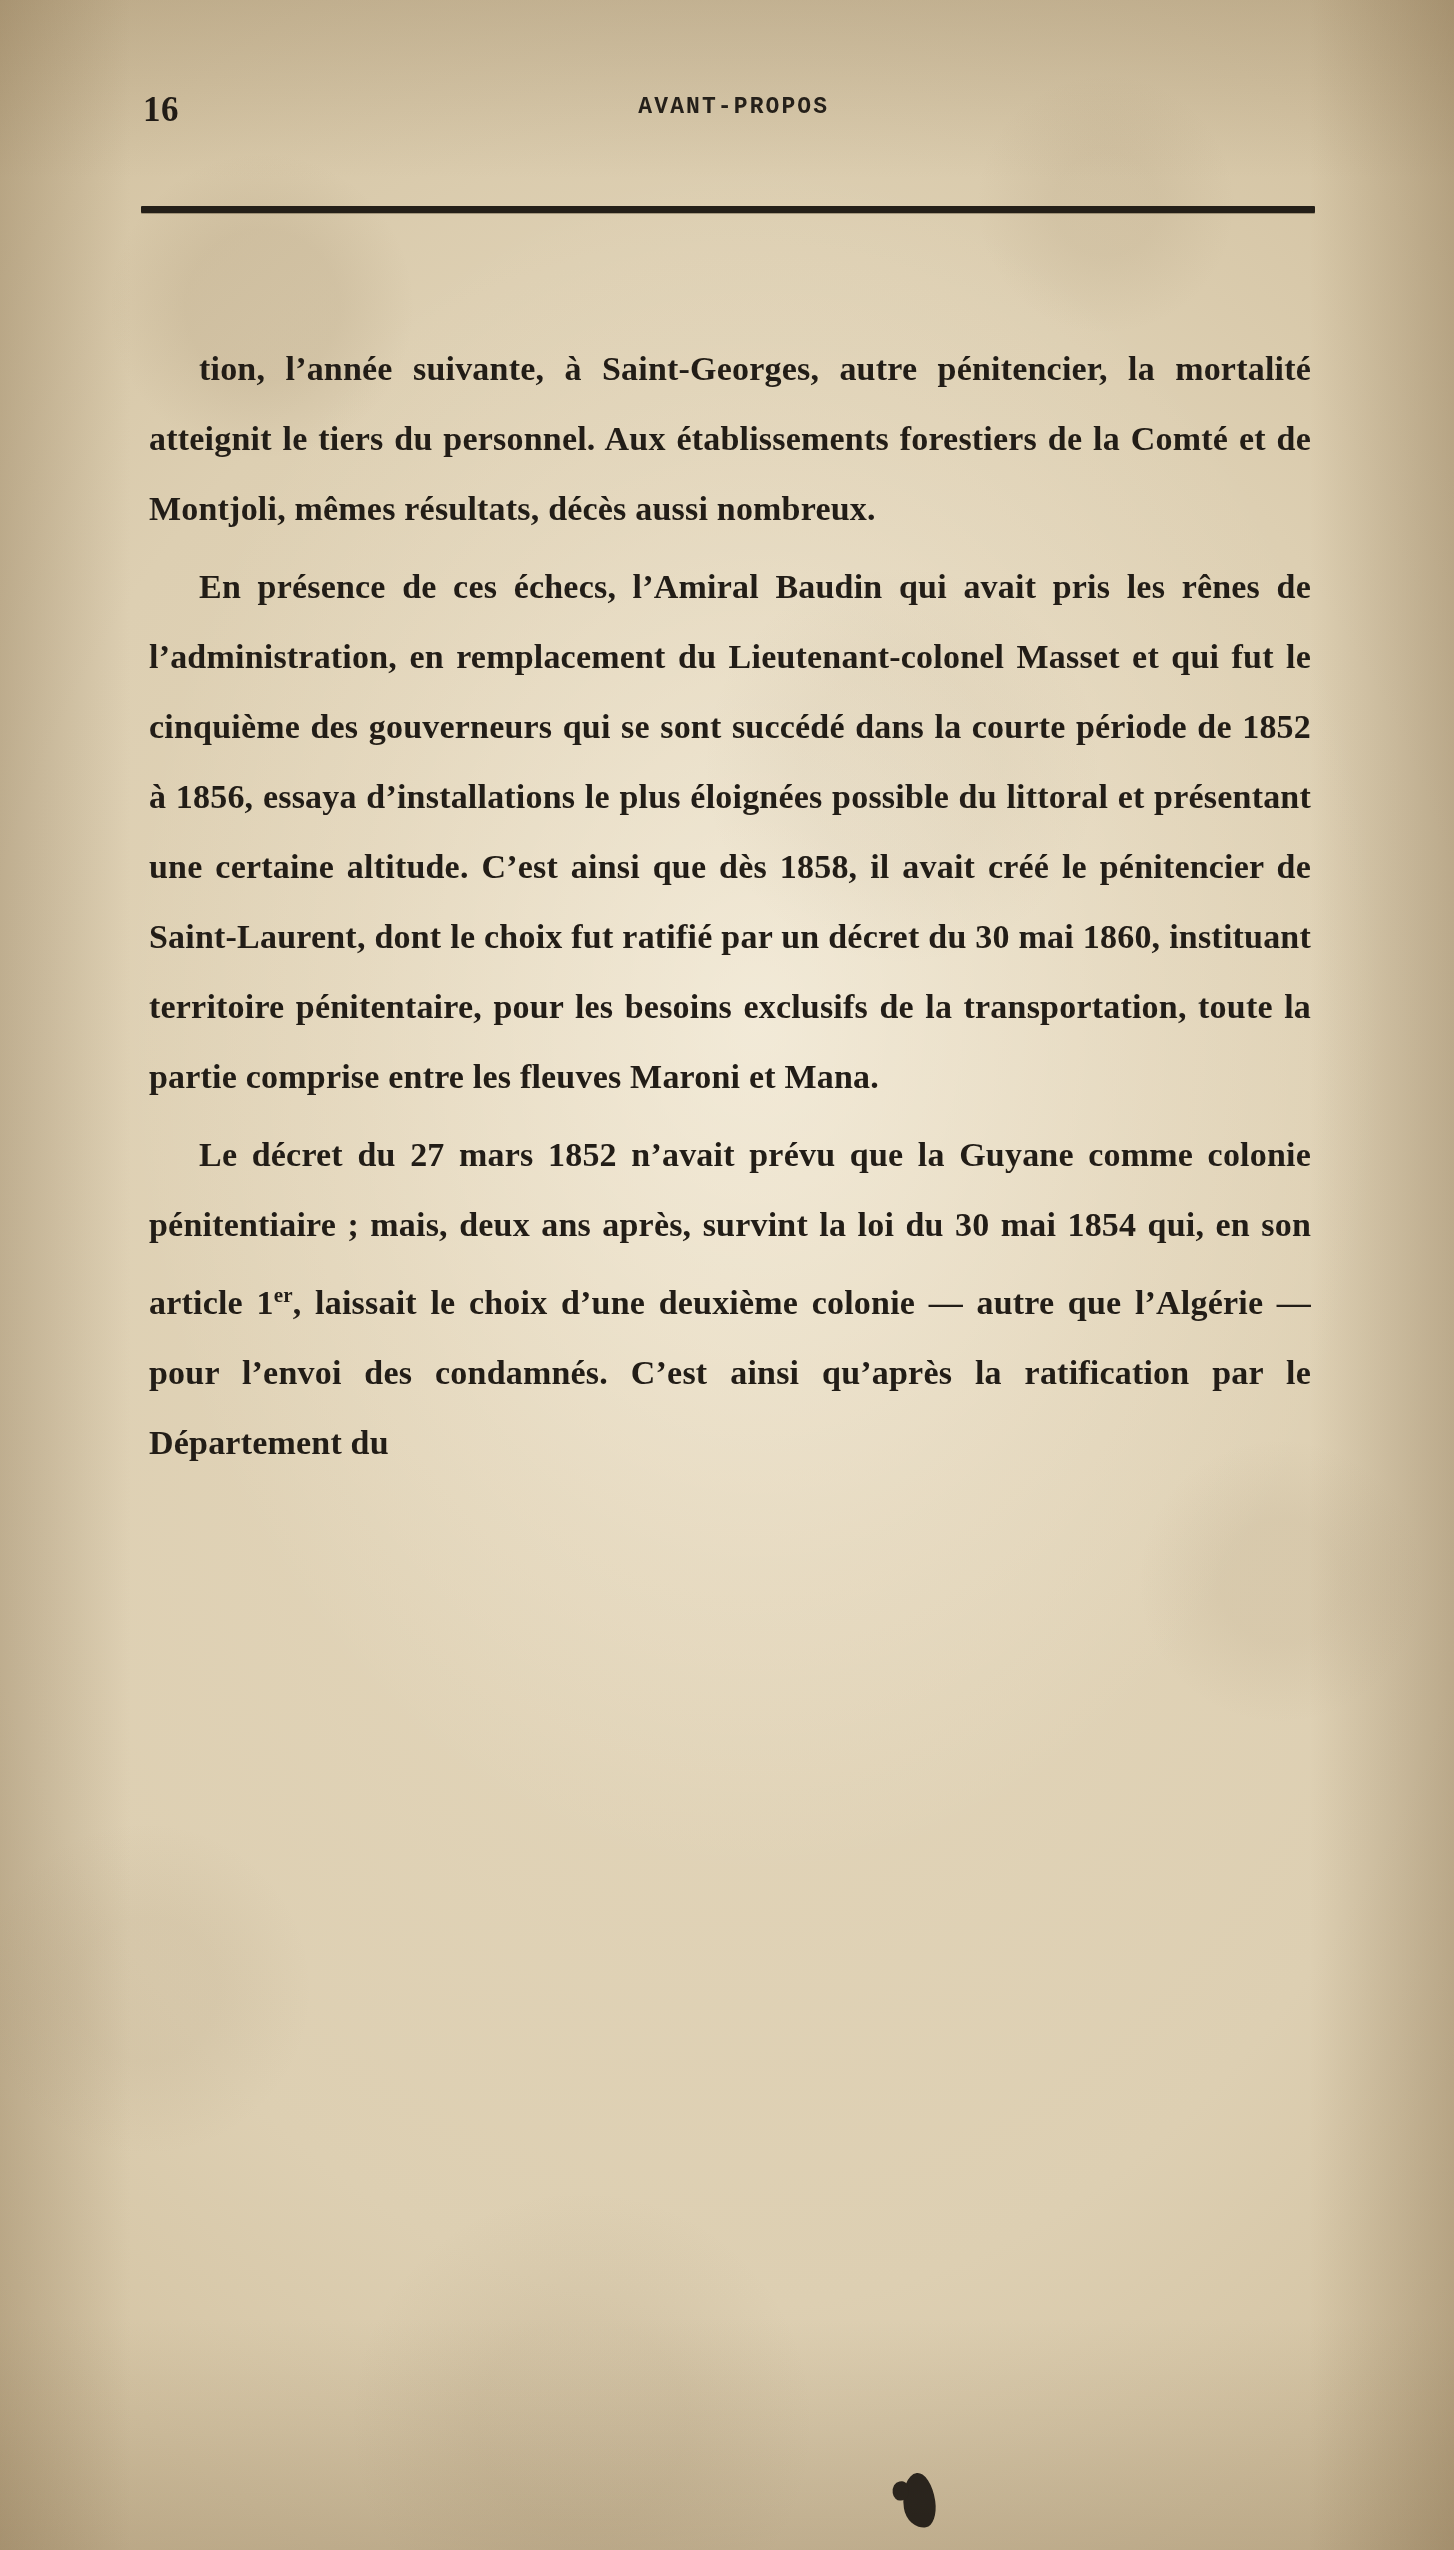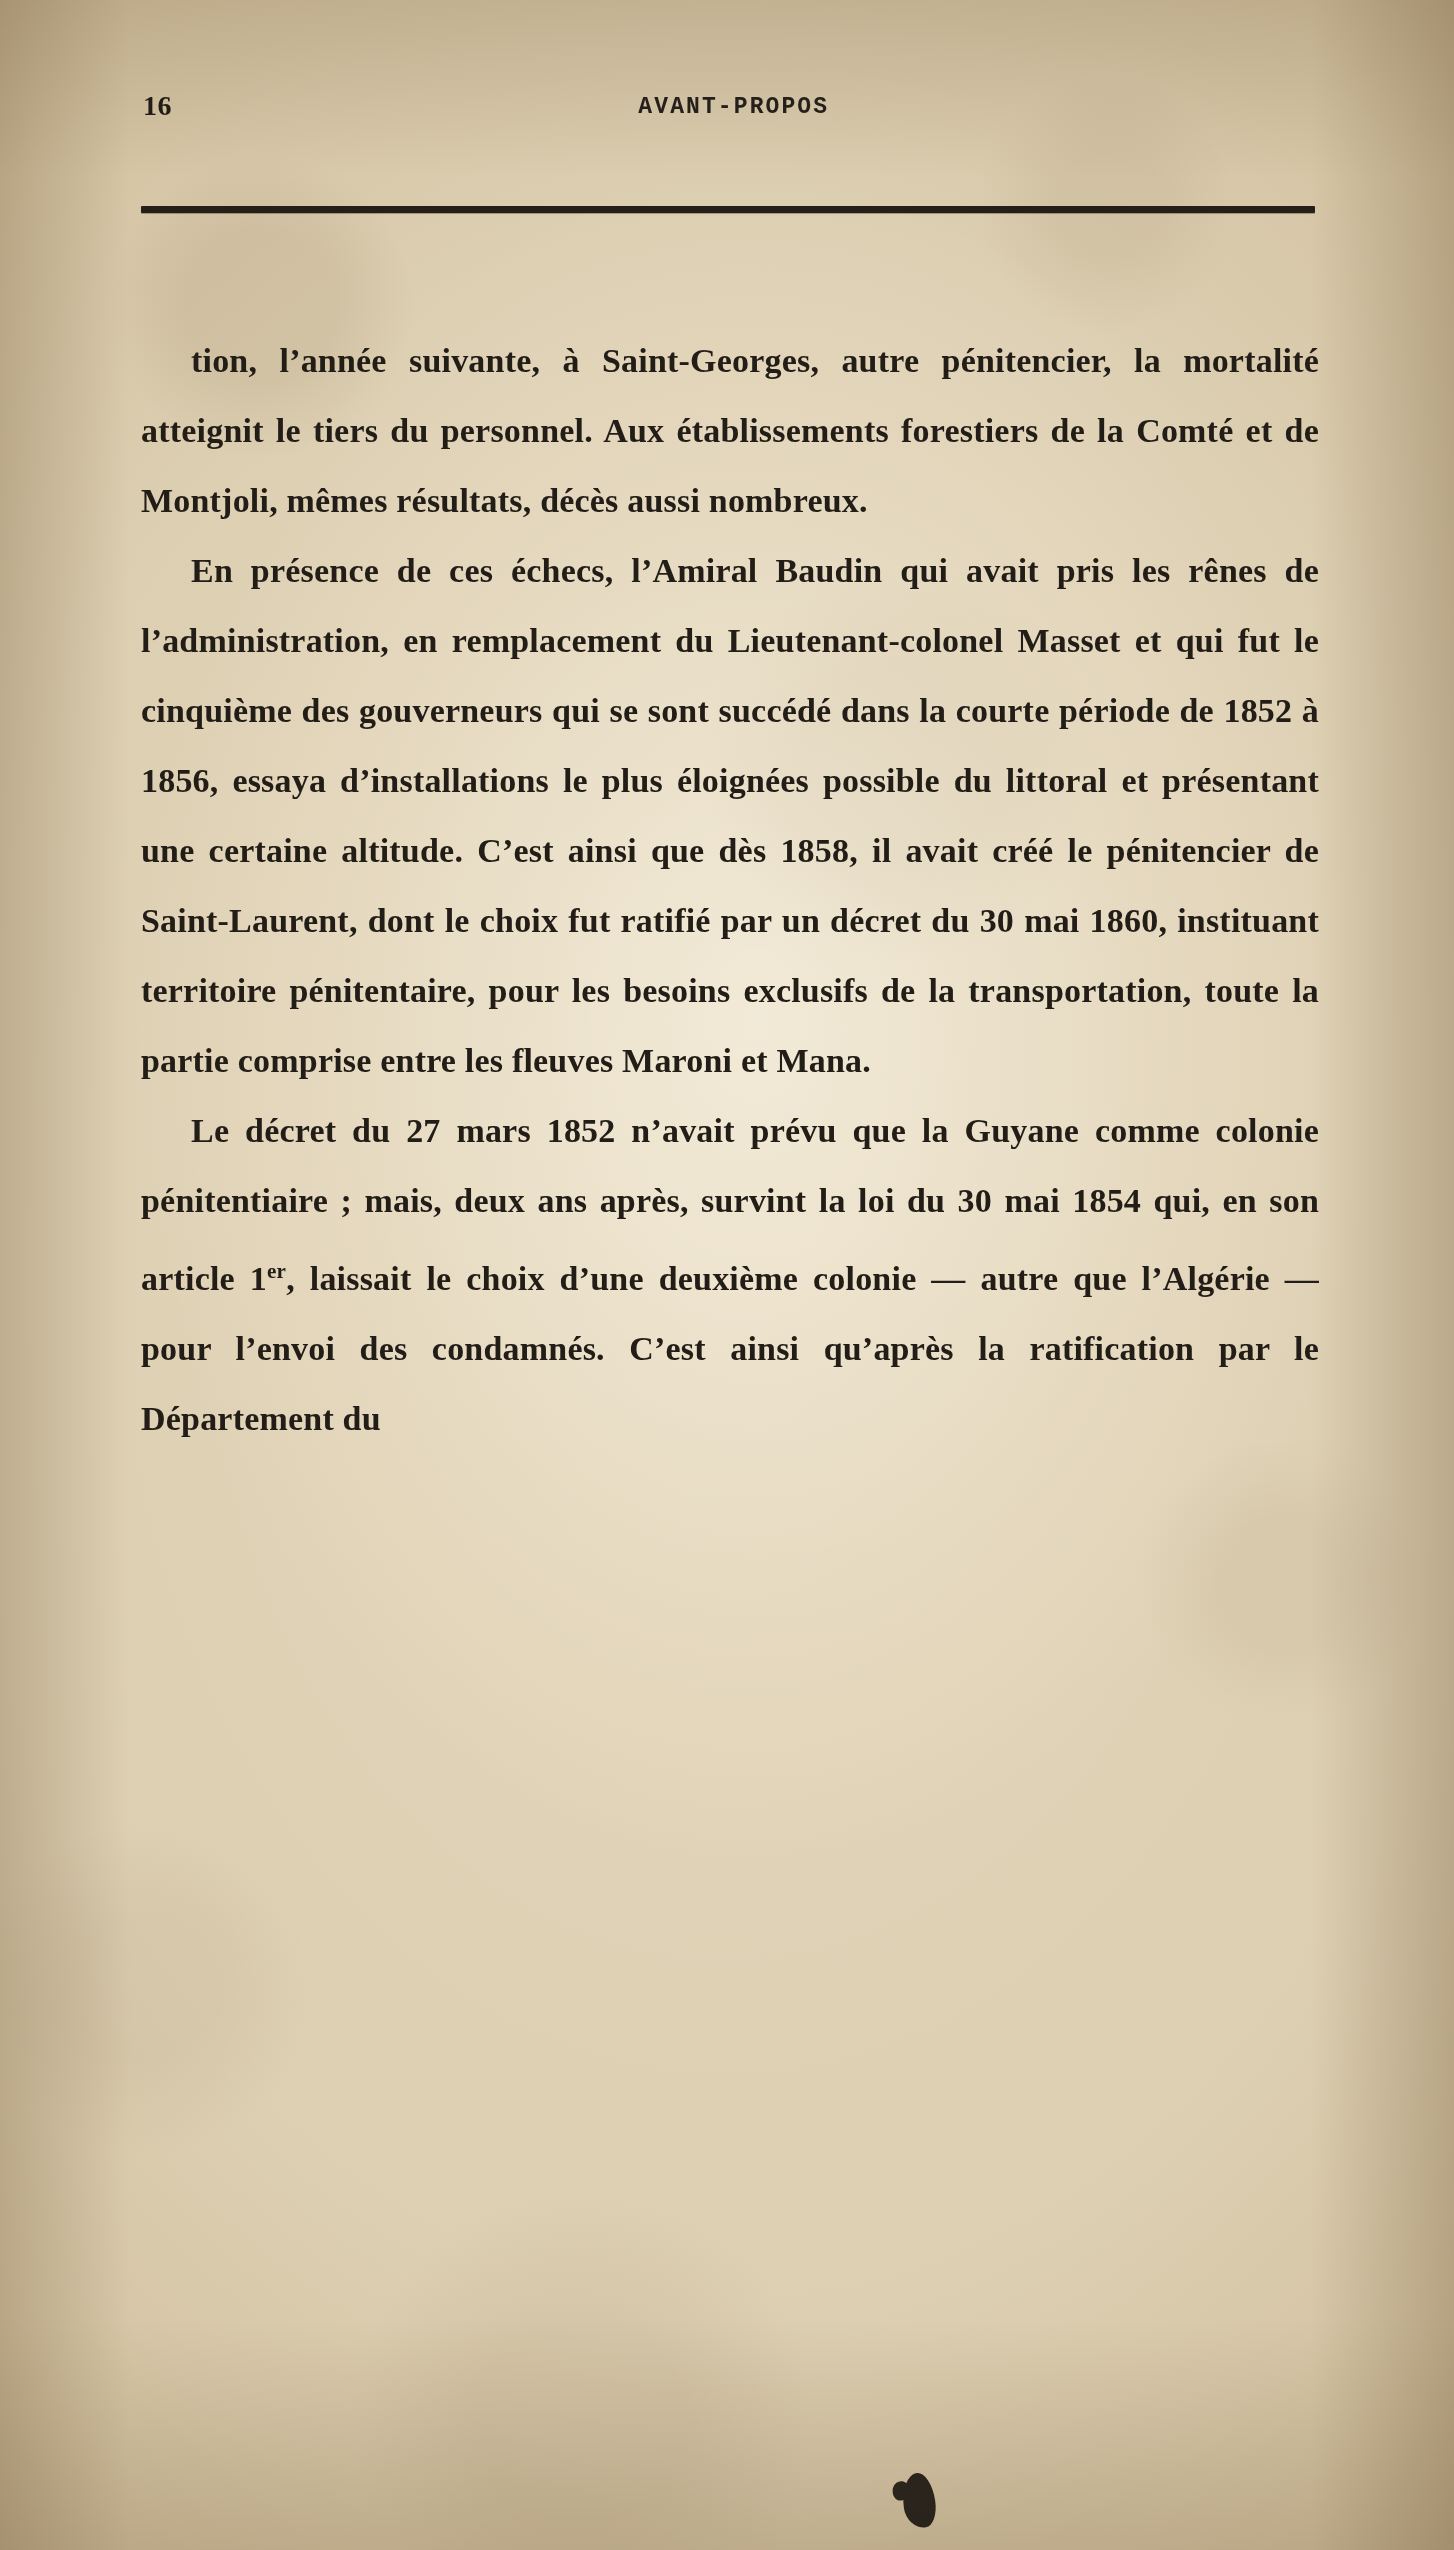--- a/index.html
+++ b/index.html
@@ -64,21 +64,21 @@
     left: 143px;
     width: 1172px;
     height: 34px;
   }
   .folio {
     position: absolute;
     left: 0;
     top: 0;
     font-family: "Liberation Serif", serif;
     font-weight: bold;
-    font-size: 28px;
+    font-size: 35px;
     color: #211c16;
     letter-spacing: 0.5px;
   }
   .runhead-title {
     position: absolute;
     left: 0;
     right: 0;
     top: 3.8px;
     text-align: center;
     font-family: Liberation Mono, monospace;
@@ -108,21 +108,21 @@
     font-family: "Liberation Serif", serif;
     font-size: 34px;
     font-weight: bold;
     line-height: 70px;
     color: #221d17;
     text-align: justify;
     text-justify: inter-word;
     letter-spacing: 0.2px;
   }
   .body p {
-    margin: 0;
+    margin: 8px;
   }
   .body p.indent {
     text-indent: 50px;
   }
   .body p + p {
     margin-top: 0;
   }
   .sup {
     font-size: 0.62em;
     vertical-align: super;

